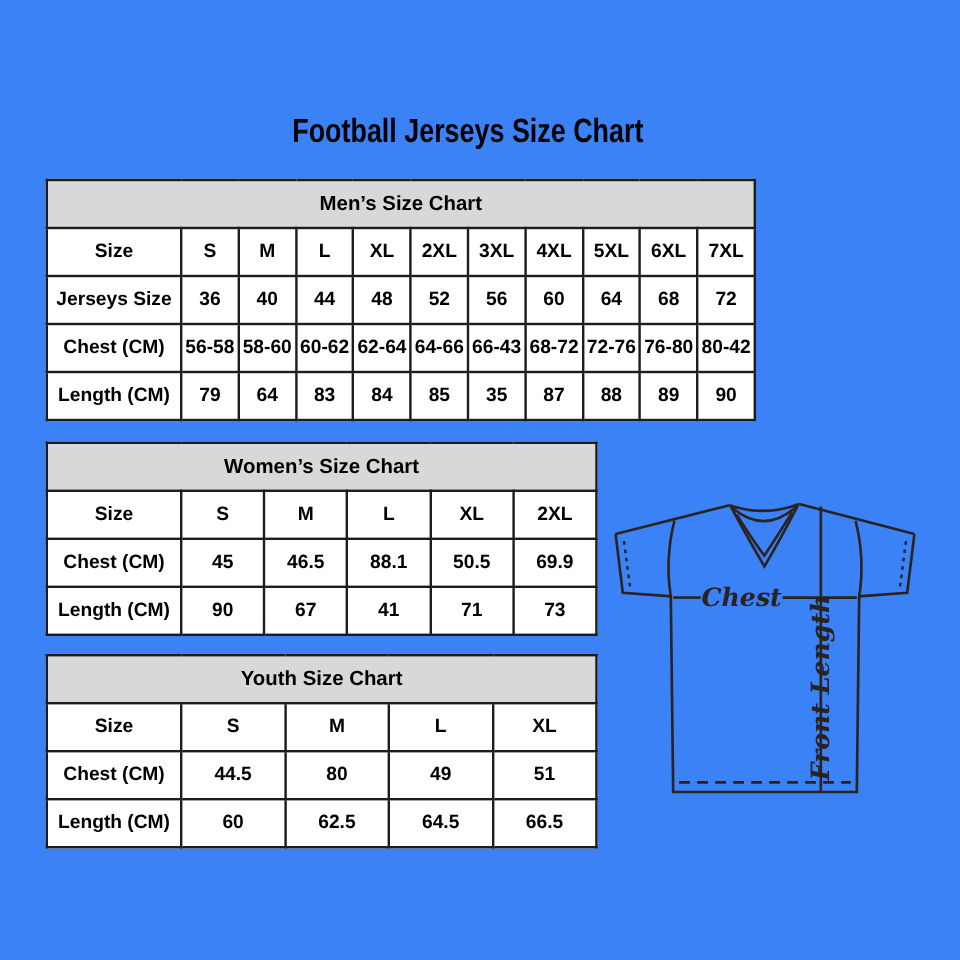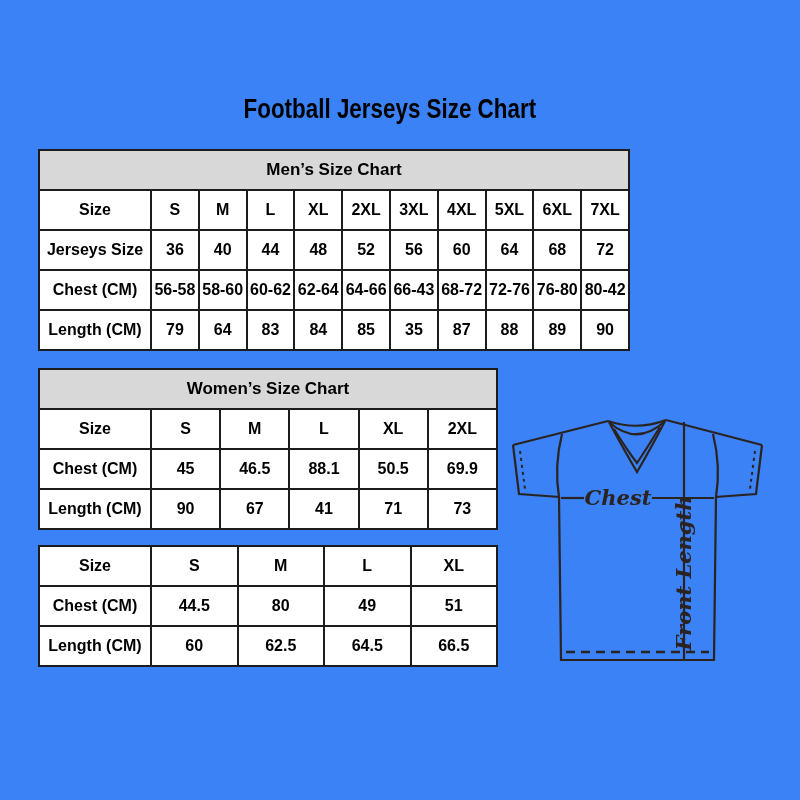--- a/index.html
+++ b/index.html
@@ -159,20 +159,23 @@
   <table id="youth-table" class="size-table">
     <colgroup>
         <col class="label-col">
         <col>
         <col>
         <col>
         <col>
       </colgroup>
     <tbody>
       <tr>
+        <td class="title-cell" colspan="5">Youth Size Chart</td>
+      </tr>
+      <tr>
         <td>Size</td>
         <td>S</td>
         <td>M</td>
         <td>L</td>
         <td>XL</td>
       </tr>
       <tr>
         <td>Chest (CM)</td>
         <td>44.5</td>
         <td>80</td>

